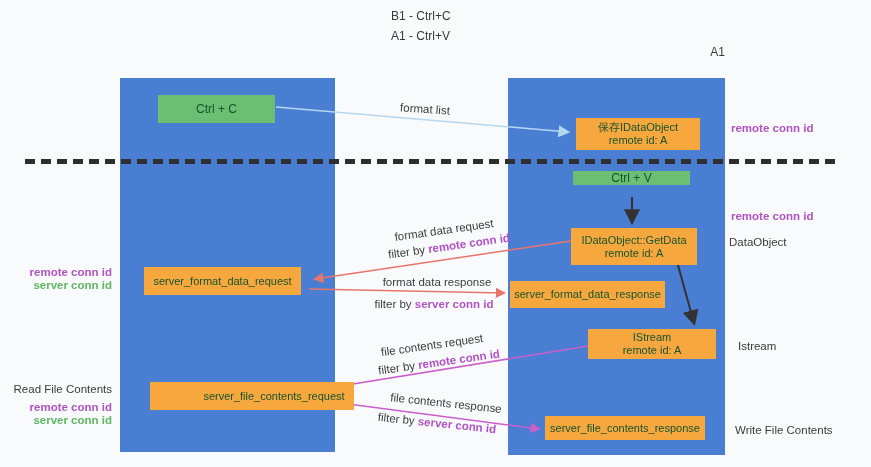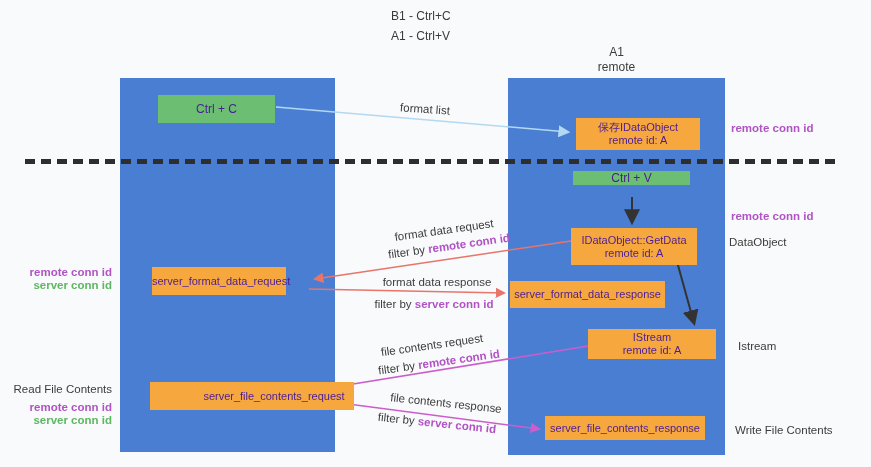--- a/index.html
+++ b/index.html
@@ -9,32 +9,32 @@
   }
   .title{
     position:absolute;left:391px;top:6px;font-size:12px;line-height:20px;
     color:#3a3a3a;white-space:nowrap;
   }
   .col-header{
     position:absolute;top:45px;font-size:12px;line-height:15px;color:#3c3c3c;
     text-align:center;
   }
   .col-header.left{left:120px;width:215px;}
-  .col-header.right{left:508px;width:217px;}
+  .col-header.right{left:508px;width:217px;text-align:right;}
   .column{position:absolute;top:78px;background:#4a7ed3;z-index:1;}
   .column.left{left:120px;width:215px;height:374px;}
   .column.right{left:508px;width:217px;height:377px;}
   .dashed-line{
     position:absolute;left:25px;top:159px;width:815px;height:5px;z-index:4;
     background:repeating-linear-gradient(90deg,#2e2e2e 0 10px,transparent 10px 16px);
   }
   svg.arrows{position:absolute;left:0;top:0;z-index:2;}
   .node{
     position:absolute;z-index:3;display:flex;flex-direction:column;
-    justify-content:center;color:#4c1d95;font-size:11px;
+    align-items:center;justify-content:center;color:#14532d;font-size:11px;
     line-height:13px;text-align:center;white-space:nowrap;
   }
   .node.orange{background:#f6a83f;}
   .node.green{background:#6cbe72;font-size:12px;}
   .edge-label{
     position:absolute;z-index:3;font-size:11.5px;color:#3d3d3d;
     white-space:nowrap;transform-origin:center;
   }
   .edge-label .hl{color:#b153c5;font-weight:bold;}
   .side-label{position:absolute;z-index:3;font-size:11.5px;white-space:nowrap;}
@@ -49,21 +49,20 @@
 
 <div class="canvas">
 
   <div class="title">
     <div>B1 - Ctrl+C</div>
     <div>A1 - Ctrl+V</div>
   </div>
 
   <div class="col-header right">
     <div>A1</div>
-    <div>remote</div>
   </div>
 
   <div class="column left"></div>
   <div class="column right"></div>
 
   <svg class="arrows" width="871" height="467">
     <defs>
       <marker id="m-blue" viewBox="0 0 10 10" refX="8" refY="5" markerWidth="8" markerHeight="8" orient="auto">
         <path d="M0,0 L10,5 L0,10 z" fill="#b3d8f2"></path>
       </marker>
@@ -99,21 +98,21 @@
 
   <div class="node green" style="left:573px;top:171px;width:117px;height:14px;">
     <div>Ctrl + V</div>
   </div>
 
   <div class="node orange" style="left:571px;top:228px;width:126px;height:37px;">
     <div>IDataObject::GetData</div>
     <div>remote id: A</div>
   </div>
 
-  <div class="node orange" style="left:152px;top:267px;width:134px;height:28px;">
+  <div class="node orange" style="left:144px;top:267px;width:157px;height:28px;">
     <div>server_format_data_request</div>
   </div>
 
   <div class="node orange" style="left:510px;top:281px;width:155px;height:27px;">
     <div>server_format_data_response</div>
   </div>
 
   <div class="node orange" style="left:588px;top:329px;width:128px;height:30px;">
     <div>IStream</div>
     <div>remote id: A</div>

